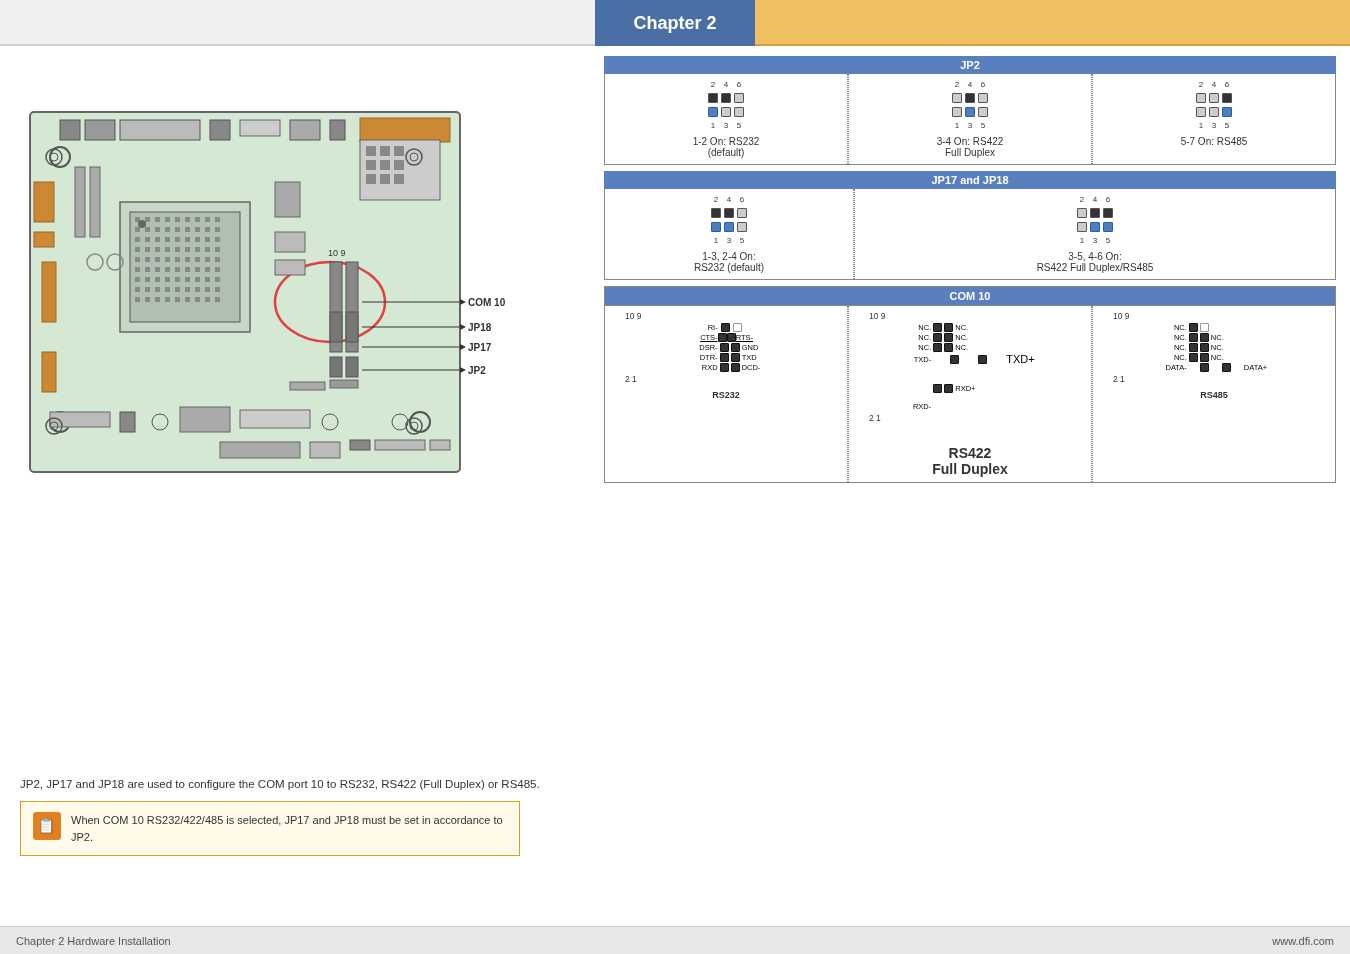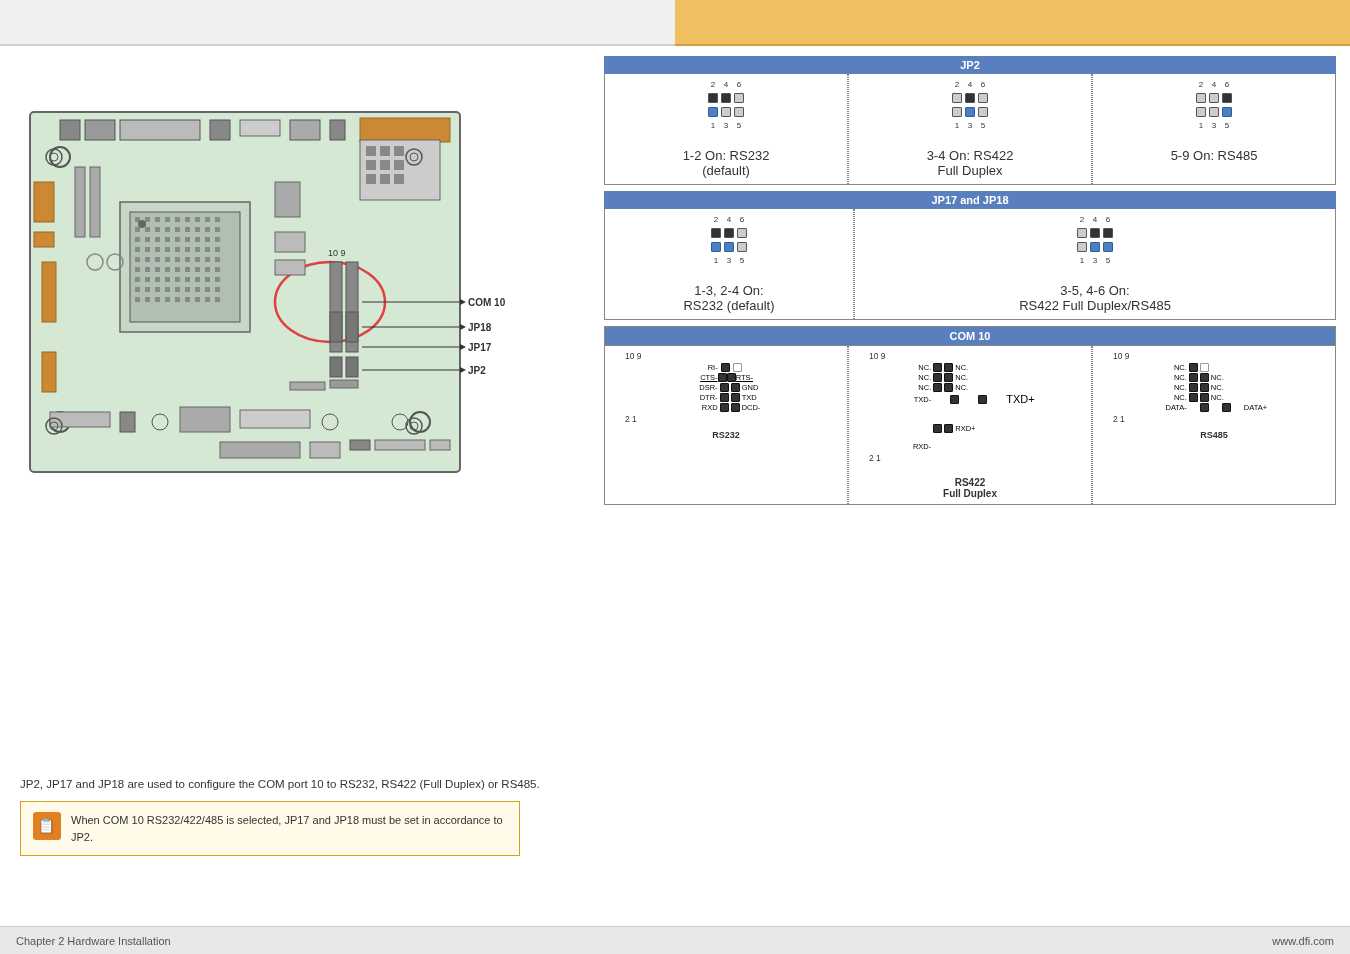--- a/index.html
+++ b/index.html
@@ -107,24 +107,24 @@
       display: flex;
       gap: 3px;
       font-size: 8px;
       color: #333;
     }
     .pin-num {
       width: 10px;
       text-align: center;
     }
     .pin-label {
-      font-size: 13px;
+      font-size: 10px;
       color: #333;
       text-align: center;
-      margin-top: 14px;
+      margin-top: 2px;
     }
 
     
     .com-table-header {
       background: #5a7fbf;
       color: white;
       text-align: center;
       padding: 3px;
       font-size: 11px;
       font-weight: bold;
@@ -178,20 +178,21 @@
       right: 0;
       bottom: 0;
       padding: 10px 14px;
     }
   </style>
 </head>
 <body>
 
 <div class="header">
   <div class="header-left"></div>
+  <div class="header-center">Chapter  2</div>
   <div class="header-right"></div>
 </div>
 
 <div class="footer">
   <span>Chapter 2 Hardware Installation</span>
   <span>www.dfi.com</span>
 </div>
 
 <div class="full-content">
 
@@ -474,21 +475,21 @@
           <div class="pin-row">
             <div class="pin"></div>
             <div class="pin"></div>
             <div class="pin pin-blue"></div>
           </div>
           <div class="pin-numbers-bottom">
             <span class="pin-num">1</span>
             <span class="pin-num">3</span>
             <span class="pin-num">5</span>
           </div>
-          <div class="pin-label">5-9 On: RS485</div>
+          <div class="pin-label">5-7 On: RS485</div>
         </div>
       </div>
     </div>
 
     <div class="jp-section" style="margin-top:6px;">
       <div class="jp-header">JP17 and JP18</div>
       <div class="jp-row" style="border:1px solid #888; border-top:none;">
 
         <div class="jp-cell" style="flex:1;">
           <div class="pin-numbers-top">
@@ -615,21 +616,21 @@
               <span style="font-size:11px;">TXD+</span>
             </div>
             <div style="display:flex; align-items:center; gap:2px;">
               <span style="font-size:7.5px; width:26px; text-align:right;margin-top:36px;">RXD-</span>
               <div style="width:9px;height:9px;background:#333;border:1px solid #111;border-radius:1px;"></div>
               <div style="width:9px;height:9px;background:#333;border:1px solid #111;border-radius:1px;"></div>
               <span style="font-size:7.5px;text-align:center;">RXD+</span>
             </div>
           </div>
           <div style="font-size:8.5px; color:#333; align-self:flex-start; padding-left:14px;">2 1</div>
-          <div style="font-size:10px; color:#333; margin-top:12px; font-weight:bold; text-align:center;">RS422<br>Full Duplex</div>
+          <div style="font-size:14px; color:#333; margin-top:20px; font-weight:bold; text-align:center;">RS422<br>Full Duplex</div>
         </div>
 
         <div style="width:1px; border-left:1px dotted #888;"></div>
 
         <div class="com-cell">
           <div style="font-size:8.5px; color:#333; align-self:flex-start; padding-left:14px;">10 9</div>
           <div style="display:flex; flex-direction:column; gap:1px;">
             <div style="display:flex; align-items:center; gap:2px;">
               <span style="font-size:7.5px; width:26px; text-align:right;">NC.</span>
               <div style="width:9px;height:9px;background:#333;border:1px solid #111;border-radius:1px;"></div>

